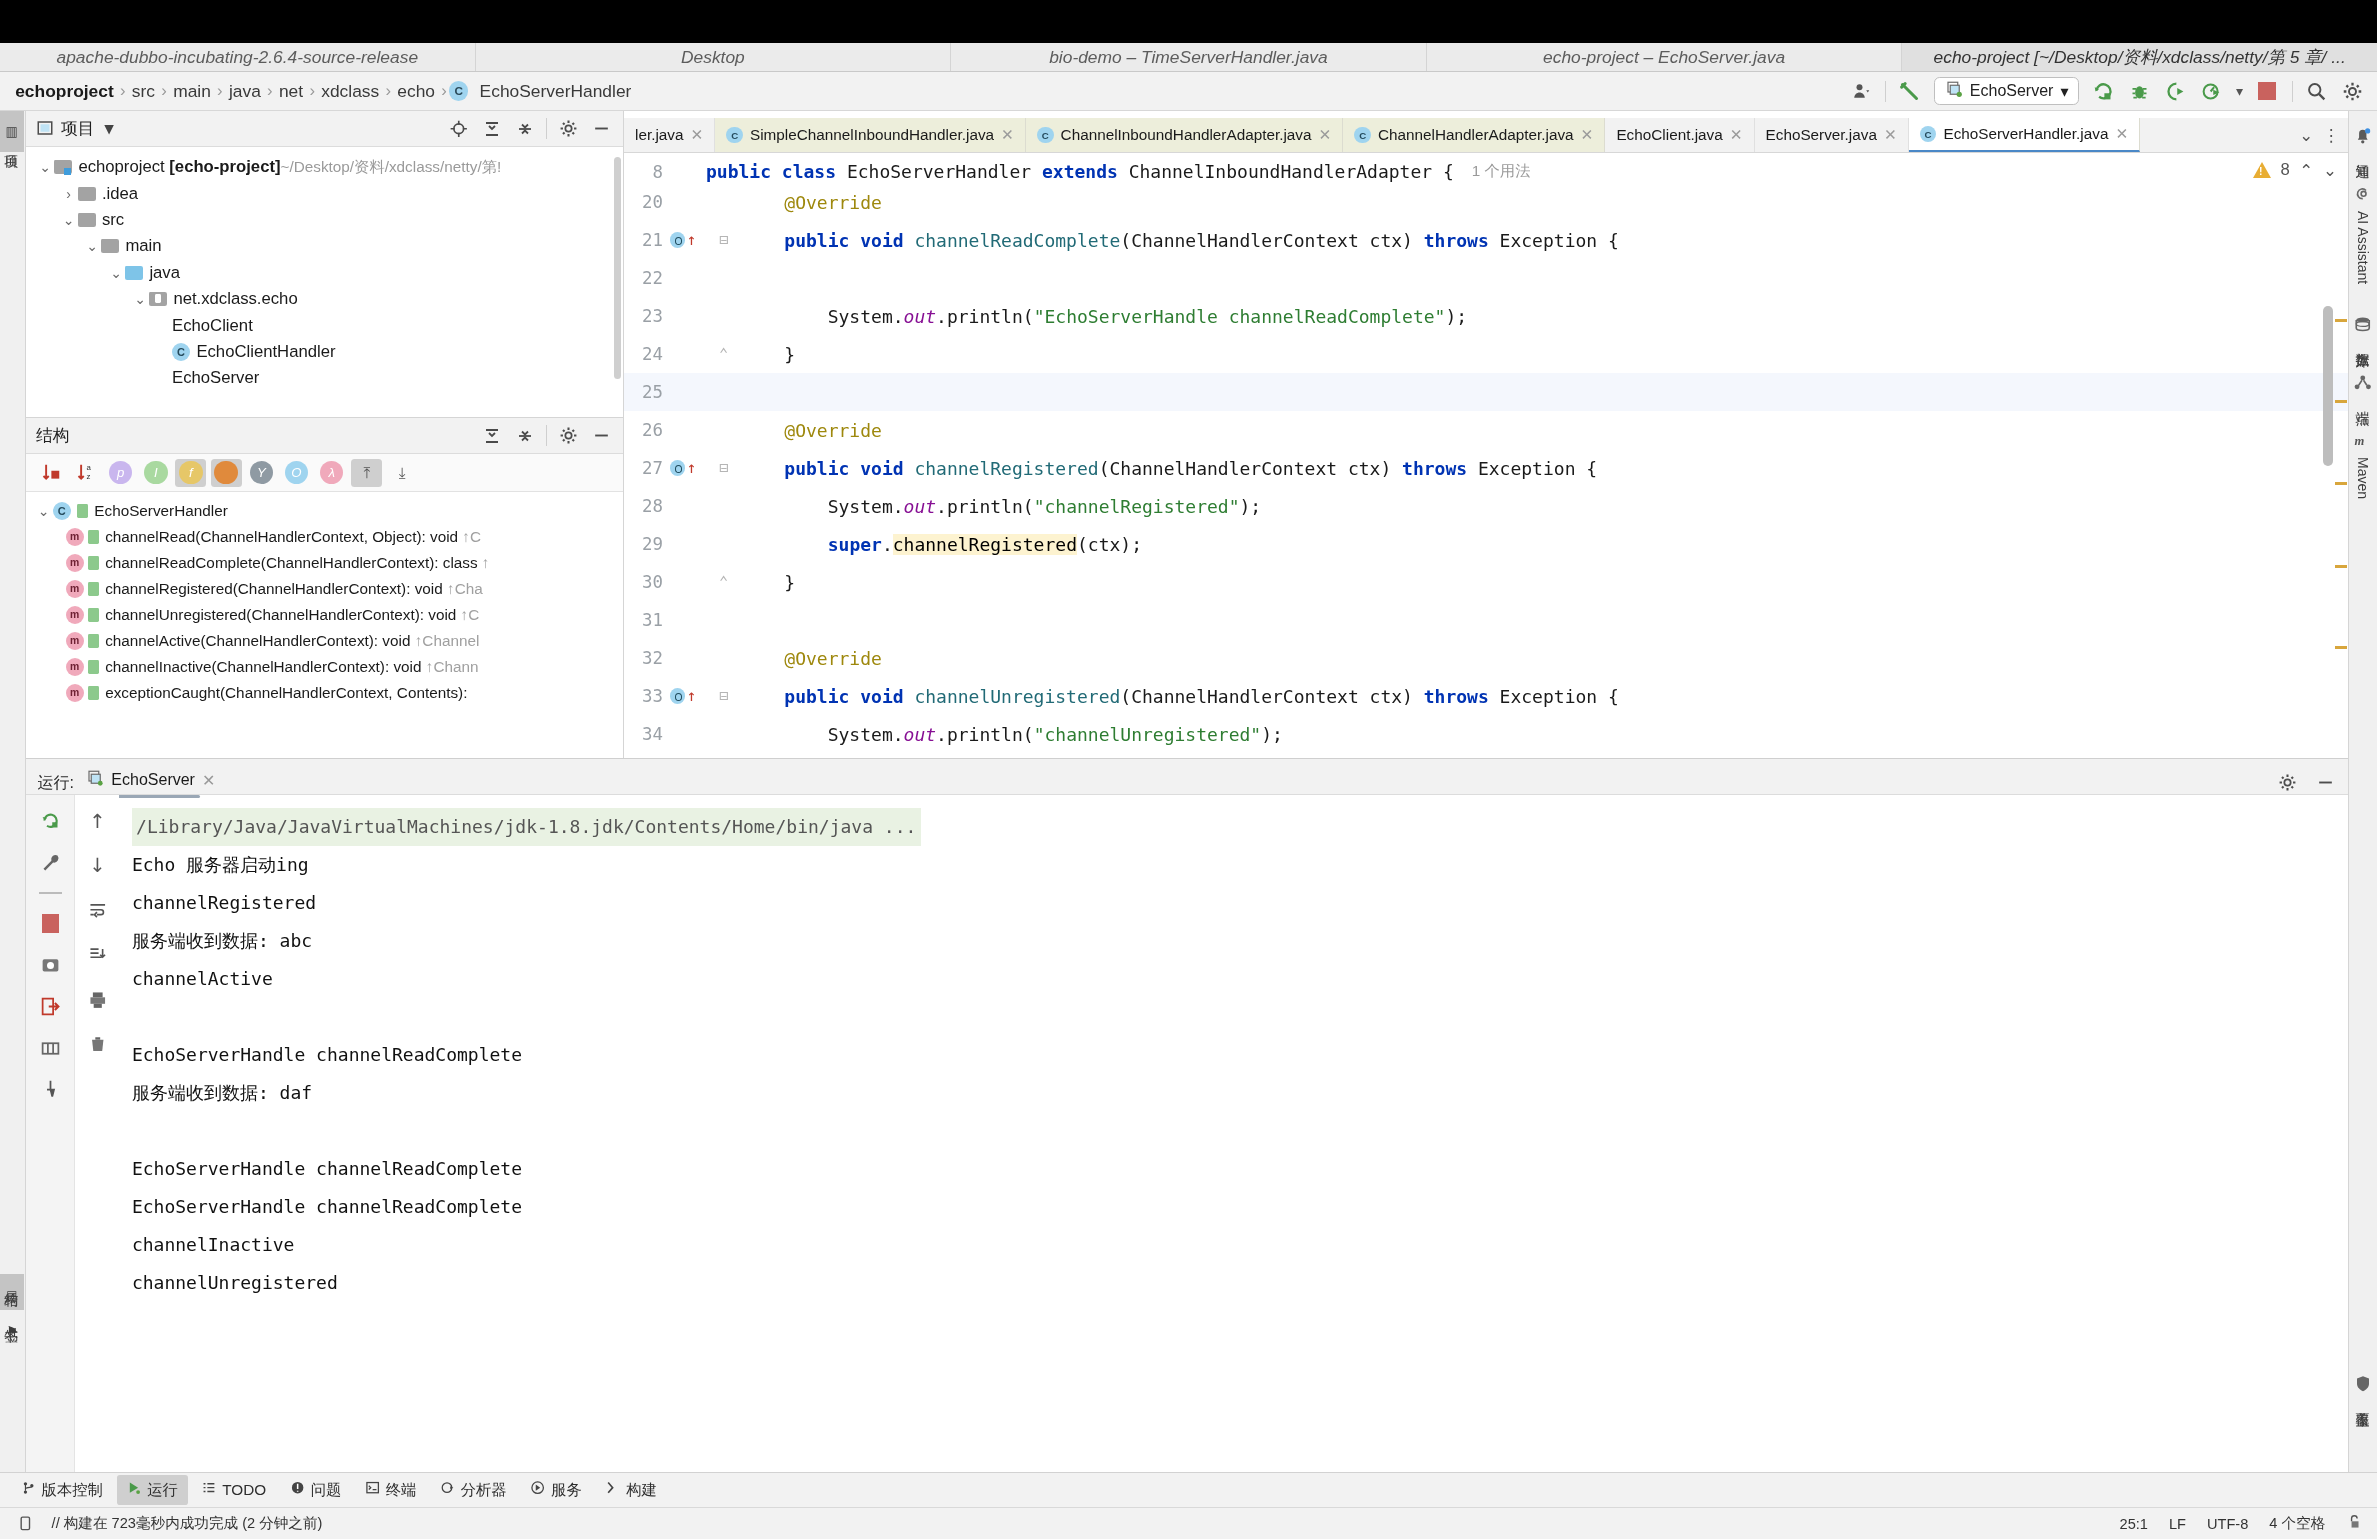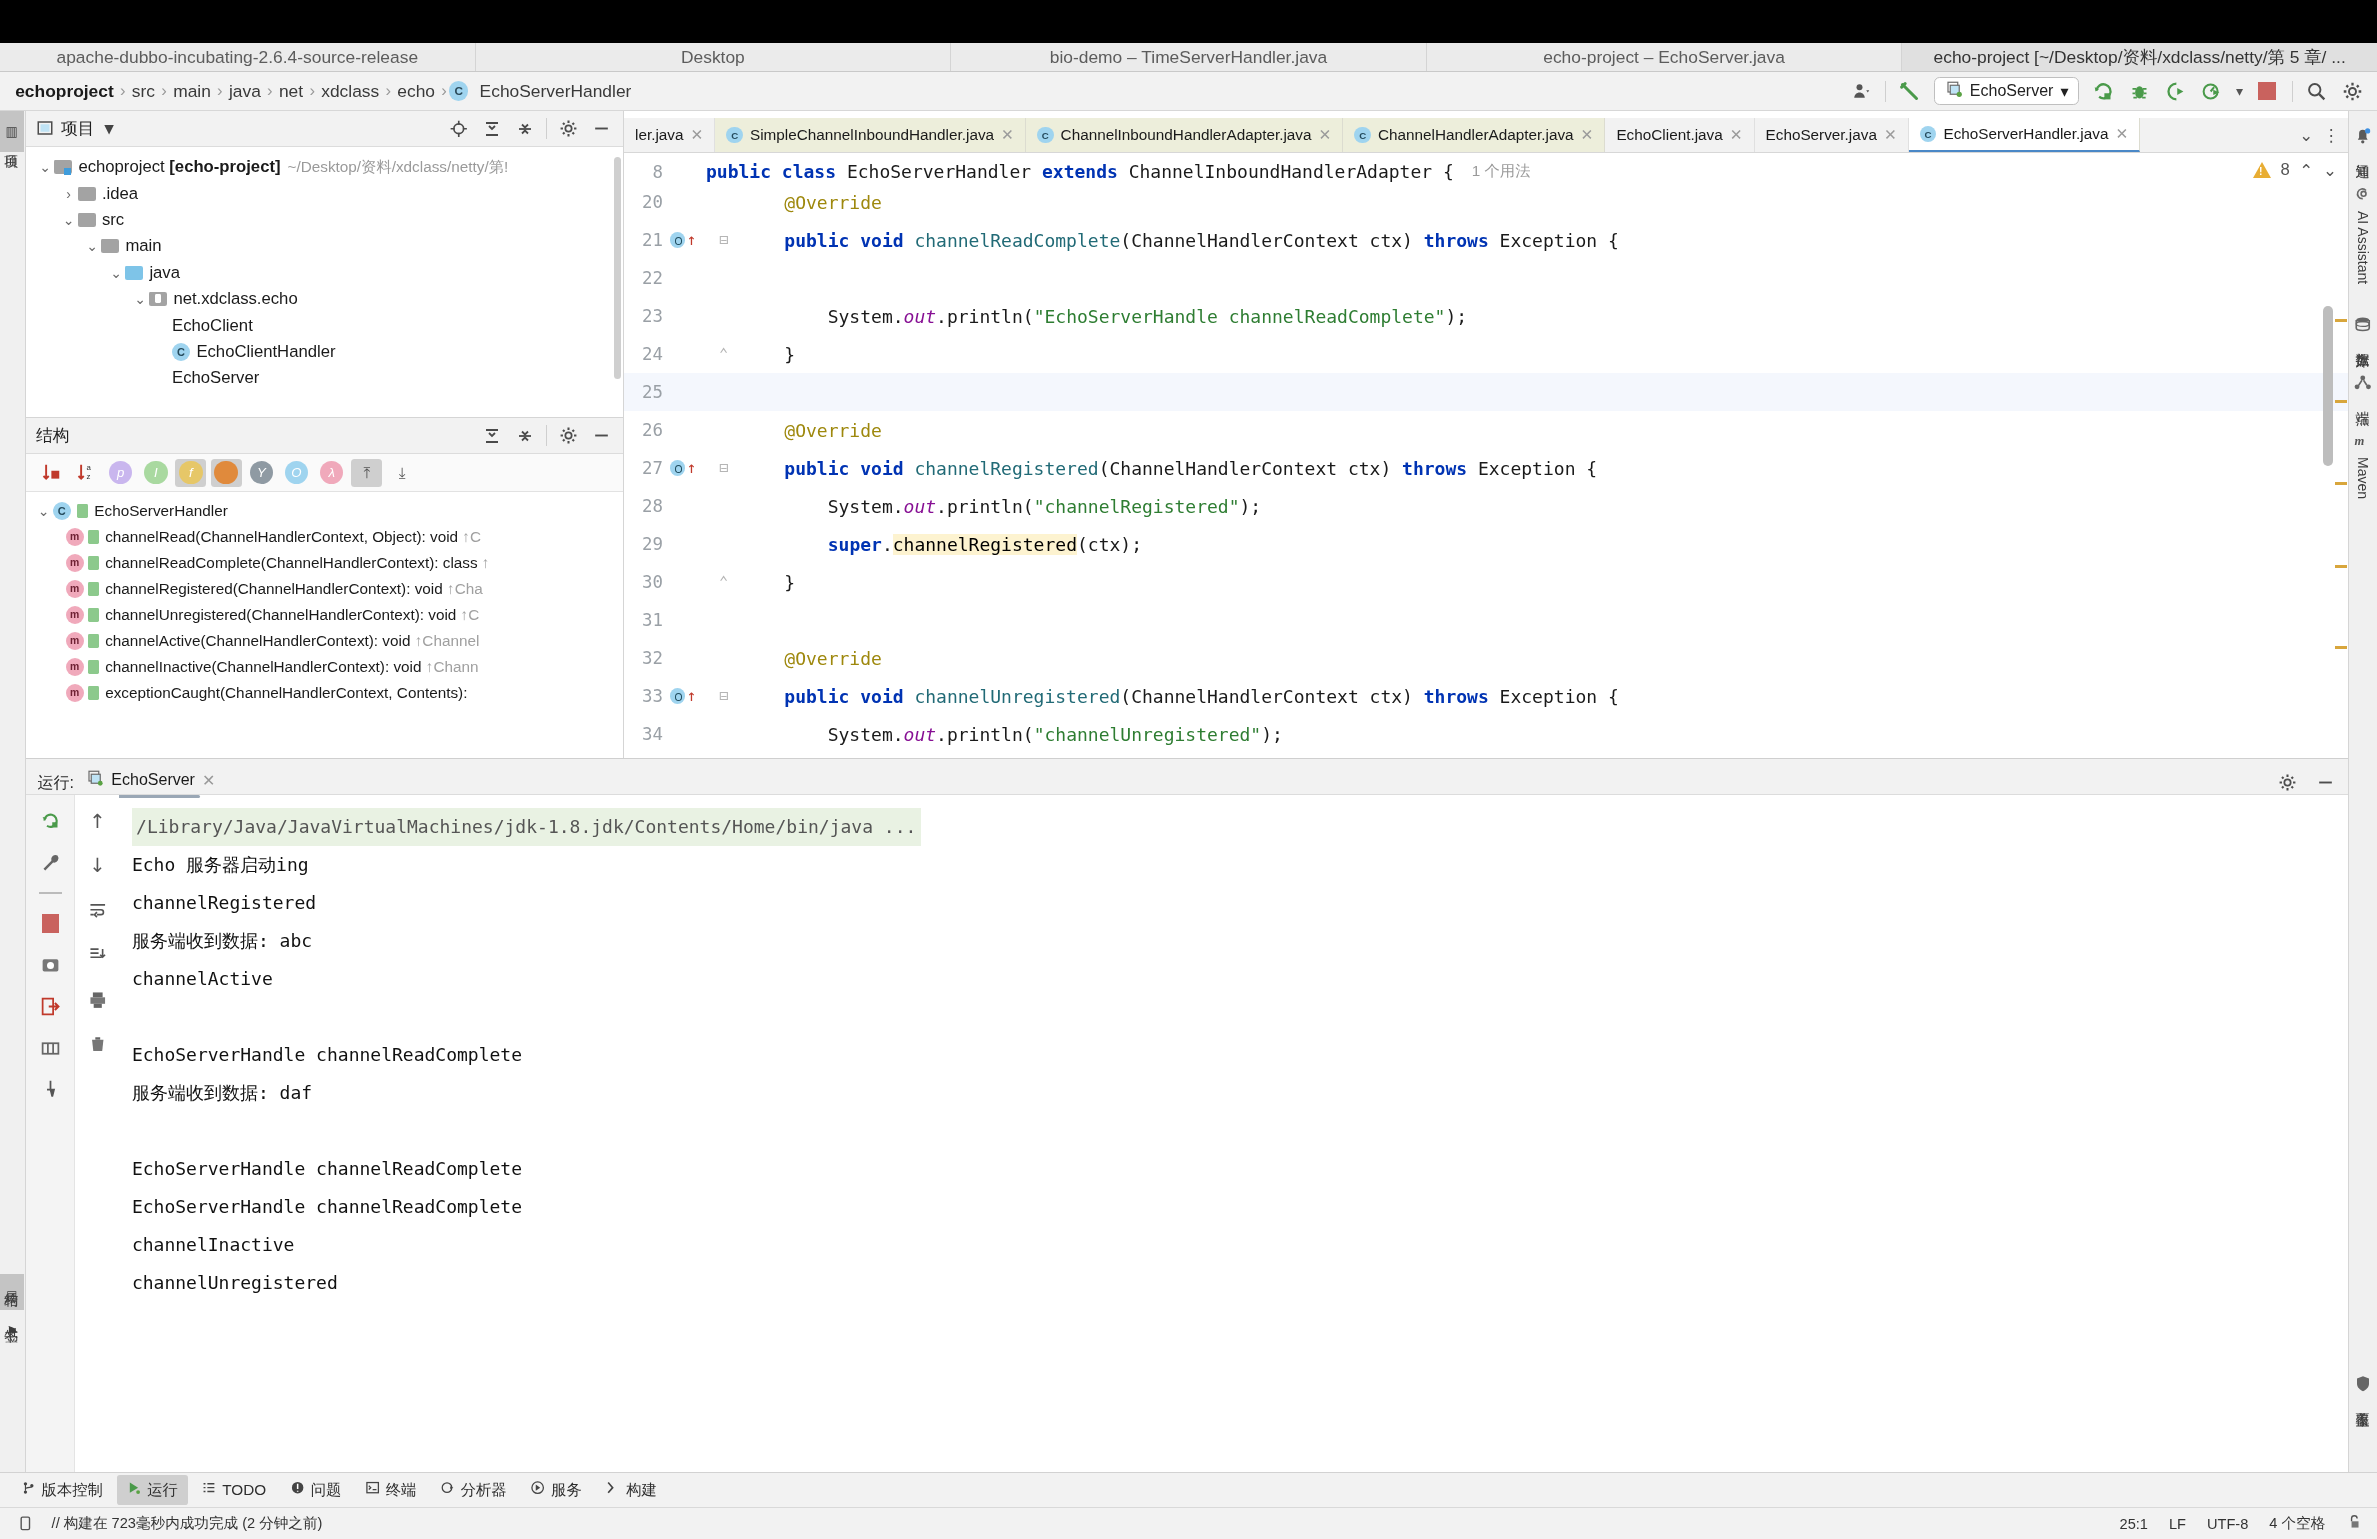--- a/index.html
+++ b/index.html
@@ -8,21 +8,21 @@
     font-family: "Liberation Sans", sans-serif;
     background: #f2f2f2; overflow: hidden;
   }
   .app { position: relative; width: 2377px; height: 1539px; background:#f2f2f2; }
 
   
   .os-strip { position:absolute; left:0; top:0; width:2377px; height:43px; background:#000; }
 
   
   .wintabs { position:absolute; left:0; top:43px; width:2377px; height:29px;
-             background:#ebebeb; display:flex; border-bottom:0.7px solid #c9c9c9; }
+             background:#ebebeb; display:flex; border-bottom:0.7px solid #c9c9c9;font-style:italic; }
   .wintab { flex:1; display:flex; align-items:center; justify-content:center;
             font-size:17.4px; color:#5c5c5c; border-right:0.7px solid #d4d4d4;
             white-space:nowrap; overflow:hidden; }
   .wintab.active { background:#e0e0e0; color:#333; }
   .wintab:last-child { border-right:none; }
 
   
   .navbar { position:absolute; left:0; top:72px; width:2377px; height:39px;
             background:#f2f2f2; border-bottom:0.7px solid #d7d7d7;
             display:flex; align-items:center; }
@@ -60,21 +60,21 @@
   .trow { display:flex; align-items:center; height:26.4px; white-space:nowrap; }
   .arrow { width:18px; text-align:center; color:#6b6b6b; font-size:14px; }
   .folder { width:18px; height:14px; background:#a3a3a3; border-radius:1.4px 2.1px 2.1px 2.1px; margin-right:6.3px; position:relative; }
   .folder.blue { background:#7ec4e8; }
   .folder.pkg  { background:#a3a3a3; }
   .folder.pkg:after { content:''; position:absolute; left:5.6px; top:2.1px; width:6.3px; height:9px;
                       background:#fff; border-radius:1.4px; }
   .folder.mod:after { content:''; position:absolute; left:9.7px; top:7.6px; width:7.6px; height:7.6px; background:#3f9cdb; }
   .jicon { width:18px; height:18px; border-radius:50%; background:#9fd4ef; color:#244a5c; font-size:11px;
            font-weight:bold; display:inline-flex; align-items:center; justify-content:center; margin-right:6.3px; position:relative;}
-  .dim { color:#9a9a9a; font-size:15.3px; margin-left:7px; }
+  .dim { color:#9a9a9a; font-size:15.3px; }
   .bold { font-weight:bold; }
   .tw-scroll { position:absolute; right:2.8px; top:9.7px; width:6.3px; height:222px; background:#cfcfcf; border-radius:3.5px;}
 
   
   .struct { position:absolute; left:26.4px; top:417px; width:598px; bottom:67px;
             background:#fff; border-right:0.7px solid #d5d5d5; border-top:0.7px solid #d5d5d5; }
   .st-toolbar { height:38px; display:flex; align-items:center; gap:4.2px; padding:0 8.3px;
                 border-bottom:0.7px solid #e2e2e2; background:#fafafa; }
   .pill { width:23.6px; height:23.6px; border-radius:50%; display:inline-flex; align-items:center;
           justify-content:center; font-size:13.2px; color:#fff; font-style:italic; }

